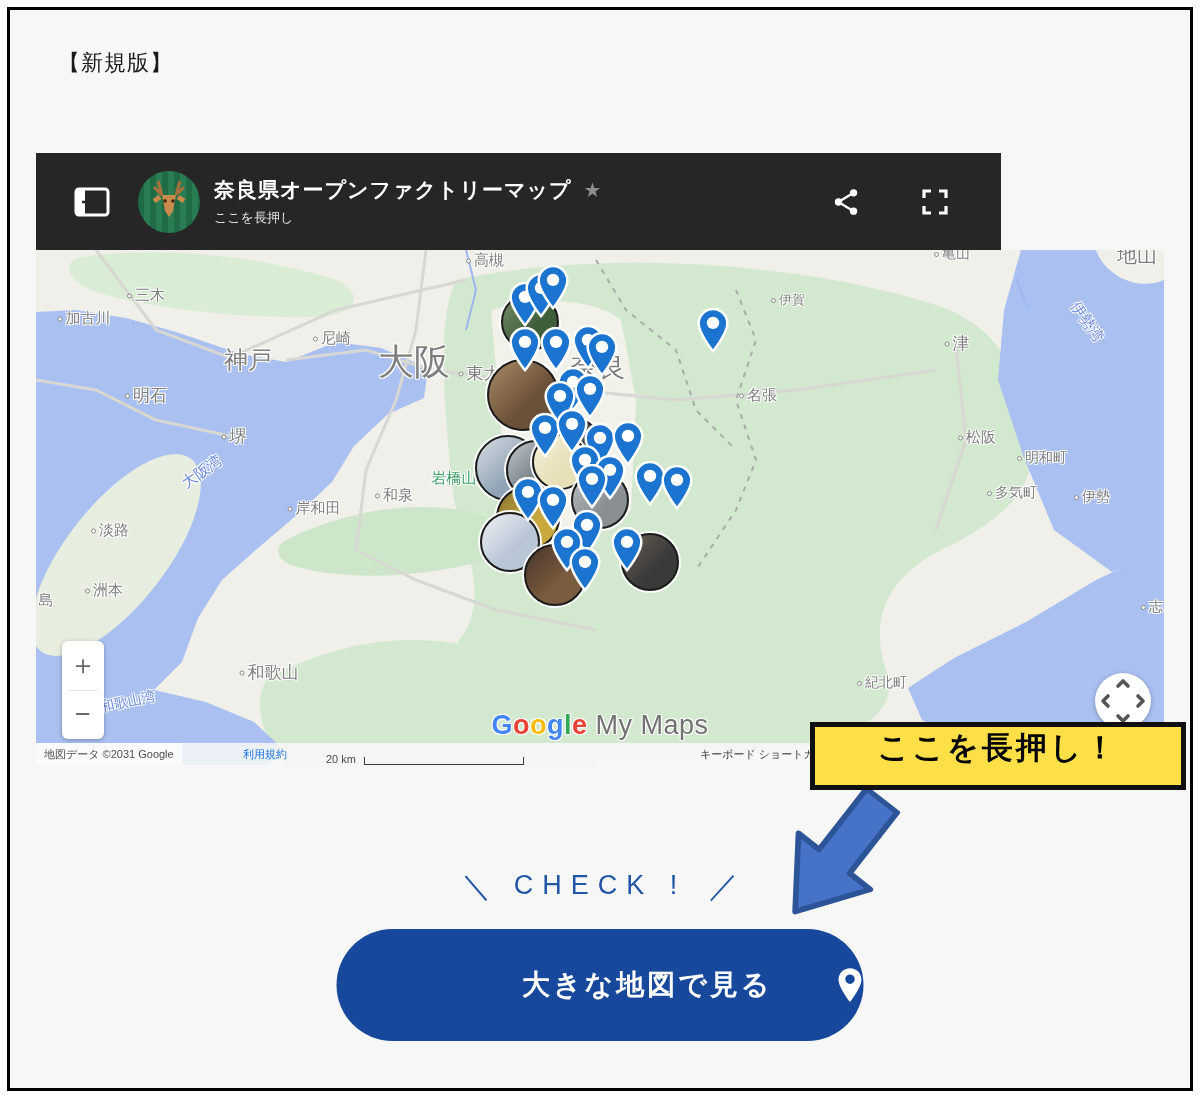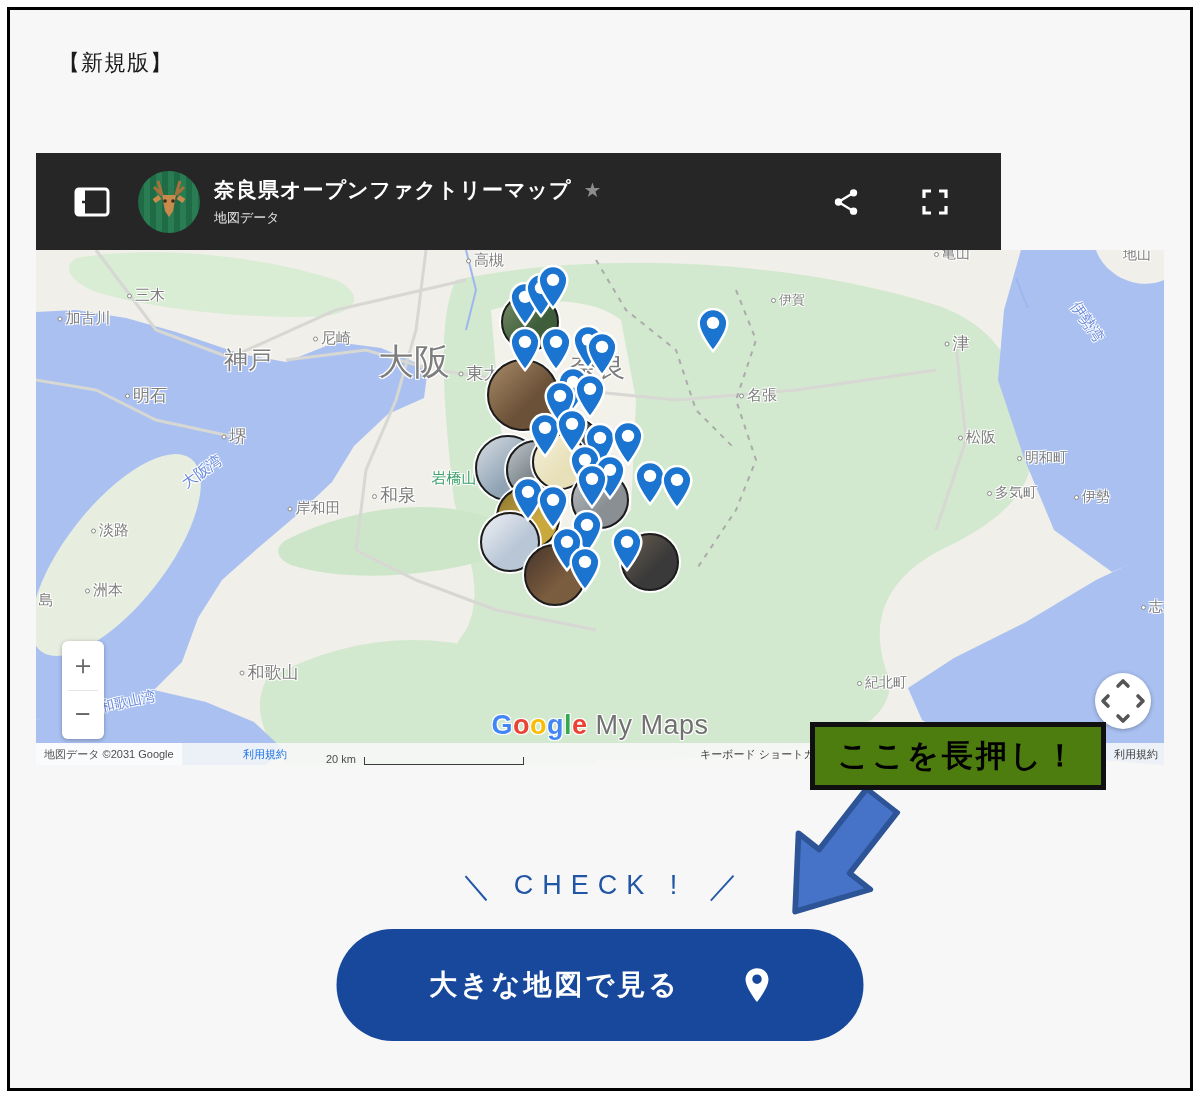--- a/index.html
+++ b/index.html
@@ -50,32 +50,32 @@
 
   #zoom-ctrl { position:absolute; z-index:6; left:26px; bottom:26px; width:42px; height:98px; background:#fff;
                border-radius:6px; box-shadow:0 1px 4px rgba(0,0,0,.3); display:flex; flex-direction:column; }
   #zoom-ctrl button { flex:1; border:none; background:none; font-size:27px; color:#666; cursor:pointer; line-height:1; }
   #zoom-ctrl .divider { height:1px; background:#e6e6e6; margin:0 6px; }
 
   #pan-ctrl { position:absolute; z-index:6; left:1059px; top:423px; width:56px; height:56px; border-radius:50%;
               background:#fff; box-shadow:0 1px 4px rgba(0,0,0,.3); }
 
   
-  #annotation-box { position:absolute; left:810px; top:722px; width:296px; height:68px; background:#4d7c0f;
-                    border:5px solid #101010; z-index:20; display:flex; align-items:center; justify-content:center; }
+  #annotation-box { position:absolute; left:810px; top:722px; width:376px; height:68px; background:#fde047;
+                    border:5px solid #101010; z-index:20; display:flex; align-items:flex-start; justify-content:center; }
   #annotation-box span { font-size:31px; font-weight:bold; color:#000; letter-spacing:3px; }
   #arrow-wrap { position:absolute; left:772px; top:786px; width:150px; height:148px; z-index:19; transform:rotate(38deg); transform-origin:50% 40%; }
 
   #check-row { position:absolute; left:0; top:866px; width:1200px; text-align:center; color:#2156a6; z-index:5; }
   #check-row .slash { font-size:30px; font-weight:300; vertical-align:-2px; }
   #check-row .check-label { font-size:27px; letter-spacing:9px; margin:11px 18px; font-weight:500; }
 
   #cta-button { position:absolute; left:50%; top:929px; transform:translateX(-50%); width:527px; height:112px;
                 background:#17489b; border:none; border-radius:60px; cursor:pointer; z-index:5;
-                display:flex; align-items:center; justify-content:center; gap:64px; }
+                display:flex; align-items:center; justify-content:flex-end; gap:64px; }
   #cta-button .cta-label { color:#fff; font-size:28px; font-weight:bold; letter-spacing:3px; }
 </style>
 </head>
 <body>
 
 <div id="stage">
   <div id="frame"></div>
   <div class="tag-label">【新規版】</div>
 
   <div id="map-embed">
@@ -93,21 +93,21 @@
           <circle cx="27" cy="30" r="1.8" fill="#3a2a16"></circle>
             <circle cx="35" cy="30" r="1.8" fill="#3a2a16"></circle>
           <path d="M22 26 L16 30 M40 26 L46 30" stroke="#c98a4b" stroke-width="5"></path>
         </svg>
       </div>
       <div class="head-titles">
         <div class="head-title-row">
           <span class="map-title">奈良県オープンファクトリーマップ</span>
           <span class="star-icon">★</span>
         </div>
-        <div class="map-subtitle">地図データ</div>
+        <div class="map-subtitle">ここを長押し</div>
       </div>
       <div class="head-actions">
         <svg width="26" height="28" viewBox="0 0 24 26">
           <circle cx="19" cy="4.5" r="3.4" fill="#fff"></circle>
             <circle cx="5" cy="13" r="3.4" fill="#fff"></circle>
             <circle cx="19" cy="21.5" r="3.4" fill="#fff"></circle>
           <path d="M5 13 L19 4.5 M5 13 L19 21.5" stroke="#fff" stroke-width="2.2"></path>
         </svg>
         <svg width="28" height="28" viewBox="0 0 28 28">
           <path d="M3 10 V3 H10 M18 3 H25 V10 M25 18 V25 H18 M10 25 H3 V18" fill="none" stroke="#fff" stroke-width="3.2"></path>
@@ -186,39 +186,39 @@
         <div class="map-label" style="left: 110px; top: 45px; font-size: 15px;"><span class="dot"></span>三木</div>
         <div class="map-label" style="left: 48px; top: 68px; font-size: 15px;"><span class="dot"></span>加古川</div>
         <div class="map-label" style="left: 296px; top: 88px; font-size: 15px;"><span class="dot"></span>尼崎</div>
         <div class="map-label" style="left: 212px; top: 110px; font-size: 24px;">神戸</div>
         <div class="map-label" style="left: 378px; top: 112px; font-size: 36px;">大阪</div>
         <div class="map-label" style="left: 452px; top: 123px; font-size: 17px;"><span class="dot"></span>東大阪</div>
         <div class="map-label" style="left: 562px; top: 117px; font-size: 28px;">奈良</div>
         <div class="map-label" style="left: 110px; top: 145px; font-size: 17px;"><span class="dot"></span>明石</div>
         <div class="map-label" style="left: 198px; top: 186px; font-size: 17px;"><span class="dot"></span>堺</div>
         <div class="map-label" style="left: 418px; top: 228px; font-size: 15px; color: rgb(61, 160, 106);">岩橋山</div>
-        <div class="map-label" style="left: 358px; top: 245px; font-size: 18px;"><span class="dot"></span>和泉</div>
+        <div class="map-label" style="left: 358px; top: 245px; font-size: 15px;"><span class="dot"></span>和泉</div>
         <div class="map-label" style="left: 278px; top: 258px; font-size: 15px;"><span class="dot"></span>岸和田</div>
         <div class="map-label" style="left: 74px; top: 280px; font-size: 15px;"><span class="dot"></span>淡路</div>
         <div class="map-label" style="left: 68px; top: 340px; font-size: 15px;"><span class="dot"></span>洲本</div>
         <div class="map-label" style="left: 10px; top: 350px; font-size: 15px;">島</div>
         <div class="map-label" style="left: 233px; top: 422px; font-size: 17px;"><span class="dot"></span>和歌山</div>
         <div class="map-label" style="left: 166px; top: 222px; font-size: 15px; color: rgb(107, 138, 223); transform: translate(-50%, -50%) rotate(-35deg);">大阪湾</div>
         <div class="map-label" style="left: 92px; top: 452px; font-size: 14px; color: rgb(107, 138, 223); transform: translate(-50%, -50%) rotate(-12deg);">和歌山湾</div>
         <div class="map-label" style="left: 752px; top: 50px; font-size: 13px;"><span class="dot"></span>伊賀</div>
         <div class="map-label" style="left: 722px; top: 145px; font-size: 15px;"><span class="dot"></span>名張</div>
         <div class="map-label" style="left: 921px; top: 93px; font-size: 17px;"><span class="dot"></span>津</div>
         <div class="map-label" style="left: 941px; top: 187px; font-size: 15px;"><span class="dot"></span>松阪</div>
         <div class="map-label" style="left: 1006px; top: 208px; font-size: 14px;"><span class="dot"></span>明和町</div>
         <div class="map-label" style="left: 976px; top: 243px; font-size: 14px;"><span class="dot"></span>多気町</div>
         <div class="map-label" style="left: 1056px; top: 247px; font-size: 14px;"><span class="dot"></span>伊勢</div>
         <div class="map-label" style="left: 846px; top: 433px; font-size: 14px;"><span class="dot"></span>紀北町</div>
         <div class="map-label" style="left: 1116px; top: 357px; font-size: 14px;"><span class="dot"></span>志</div>
         <div class="map-label" style="left: 916px; top: 4px; font-size: 14px;"><span class="dot"></span>亀山</div>
-        <div class="map-label" style="left: 1101px; top: 5px; font-size: 14px;">地山</div>
+        <div class="map-label" style="left: 1101px; top: 5px; font-size: 20px;">地山</div>
         <div class="map-label" style="left: 1051px; top: 72px; font-size: 15px; color: rgb(107, 138, 223); transform: translate(-50%, -50%) rotate(55deg);">伊勢湾</div>
         <div class="photo-marker" style="left: 494px; top: 72px; width: 58px; height: 58px; background: linear-gradient(135deg, rgb(122, 143, 106) 0%, rgb(62, 93, 58) 60%);"></div>
         <div class="photo-marker" style="left: 487px; top: 145px; width: 72px; height: 72px; background: linear-gradient(135deg, rgb(167, 138, 102) 0%, rgb(107, 81, 56) 60%);"></div>
         <div class="photo-marker" style="left: 539px; top: 195px; width: 54px; height: 54px; background: linear-gradient(135deg, rgb(46, 51, 56) 0%, rgb(74, 79, 85) 60%);"></div>
         <div class="photo-marker" style="left: 472px; top: 218px; width: 66px; height: 66px; background: linear-gradient(135deg, rgb(216, 221, 226) 0%, rgb(143, 163, 181) 60%);"></div>
         <div class="photo-marker" style="left: 500px; top: 220px; width: 60px; height: 60px; background: linear-gradient(135deg, rgb(194, 200, 204) 0%, rgb(111, 122, 128) 60%);"></div>
         <div class="photo-marker" style="left: 524px; top: 212px; width: 56px; height: 56px; background: linear-gradient(135deg, rgb(245, 240, 220) 0%, rgb(232, 224, 184) 60%);"></div>
         <div class="photo-marker" style="left: 564px; top: 250px; width: 58px; height: 58px; background: linear-gradient(135deg, rgb(185, 190, 194) 0%, rgb(138, 143, 148) 60%);"></div>
         <div class="photo-marker" style="left: 492px; top: 268px; width: 64px; height: 64px; background: linear-gradient(135deg, rgb(138, 116, 48) 0%, rgb(201, 169, 62) 60%);"></div>
         <div class="photo-marker" style="left: 474px; top: 292px; width: 60px; height: 60px; background: linear-gradient(135deg, rgb(238, 241, 244) 0%, rgb(185, 198, 214) 60%);"></div>

